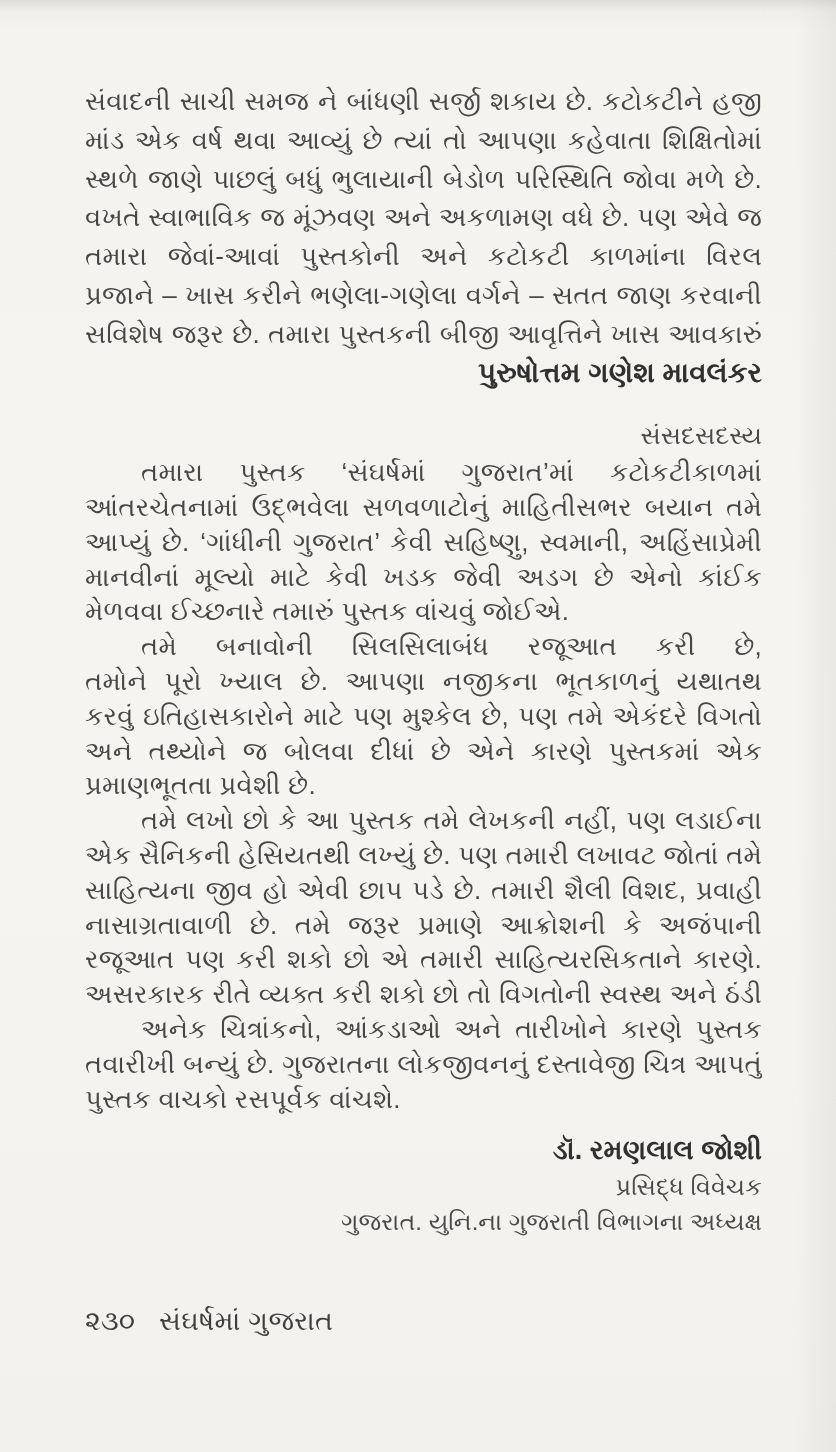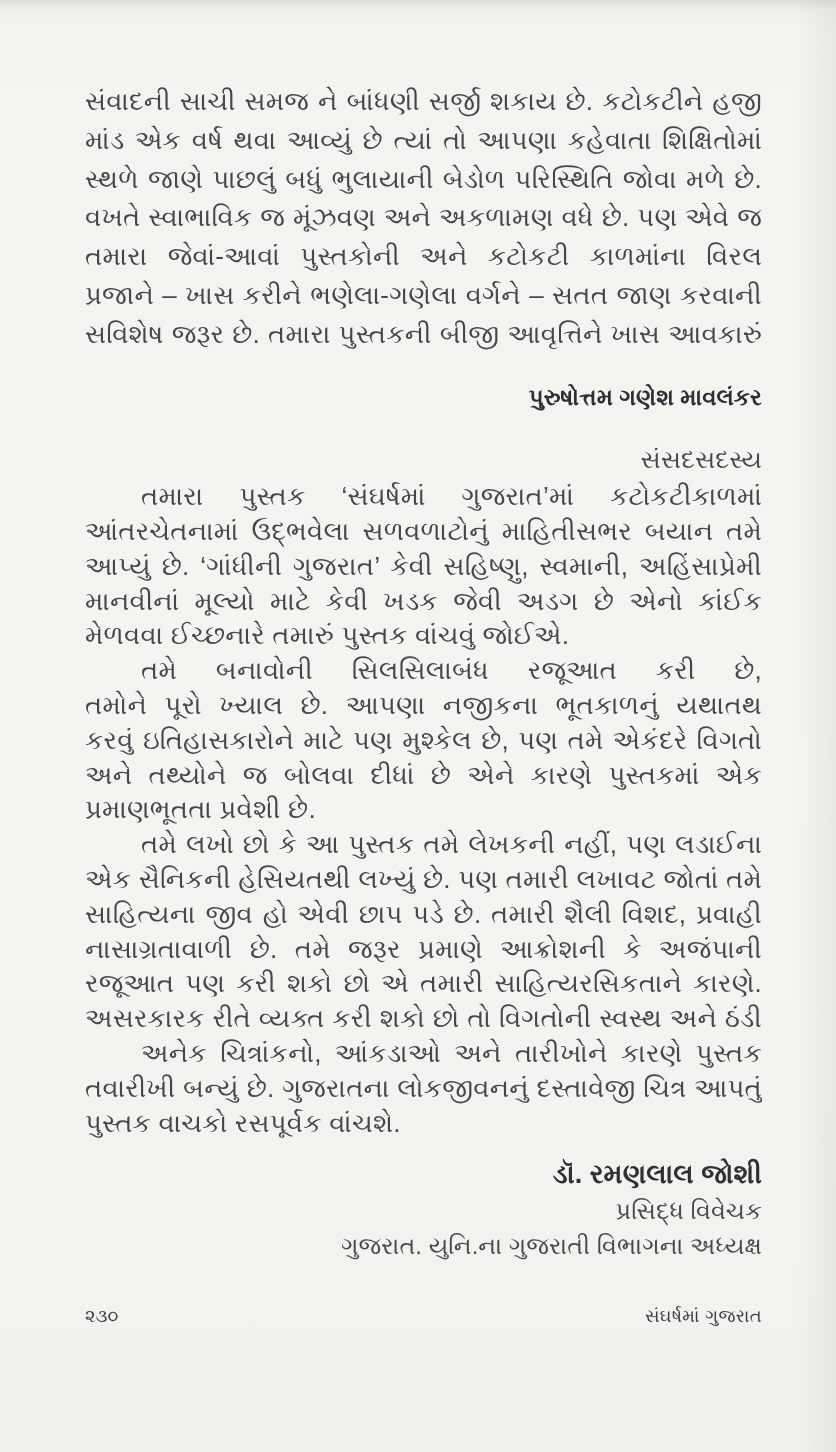--- a/index.html
+++ b/index.html
@@ -41,26 +41,25 @@
     line-height: 34.8px;
     height: 34.8px;
   }
   .ln.ind { text-indent: 56px; }
   .ln.end { text-align: center; text-align-last: left; }
   .sig-line {
     text-align: right;
     overflow: hidden;
   }
   .letter1 .sig-name {
-    font-size: 23px;
+    font-size: 28px;
     line-height: 38.8px;
     height: 38.8px;
     font-weight: bold;
     color: #303030;
-    margin-top: 24px;
   }
   .letter1 .sig-role {
     font-size: 25px;
     line-height: 38.8px;
     height: 38.8px;
     color: #4a4a4a;
     margin-top: 24px;
   }
   .letter2 .sig-name {
     font-size: 27px;
@@ -75,23 +74,22 @@
     line-height: 35px;
     height: 35px;
     color: #4a4a4a;
   }
   .page-footer {
     position: absolute;
     left: 85px;
     right: 74px;
     top: 1306px;
     display: flex;
-    justify-content: space-between;
     align-items: baseline;
-    font-size: 18px;
+    font-size: 27px;
     color: #3f3f3f;
     gap: 24px;
   }
   .footer-title { letter-spacing: 0.3px; }
 </style>
 </head>
 <body>
 
 <div class="screen">
 

